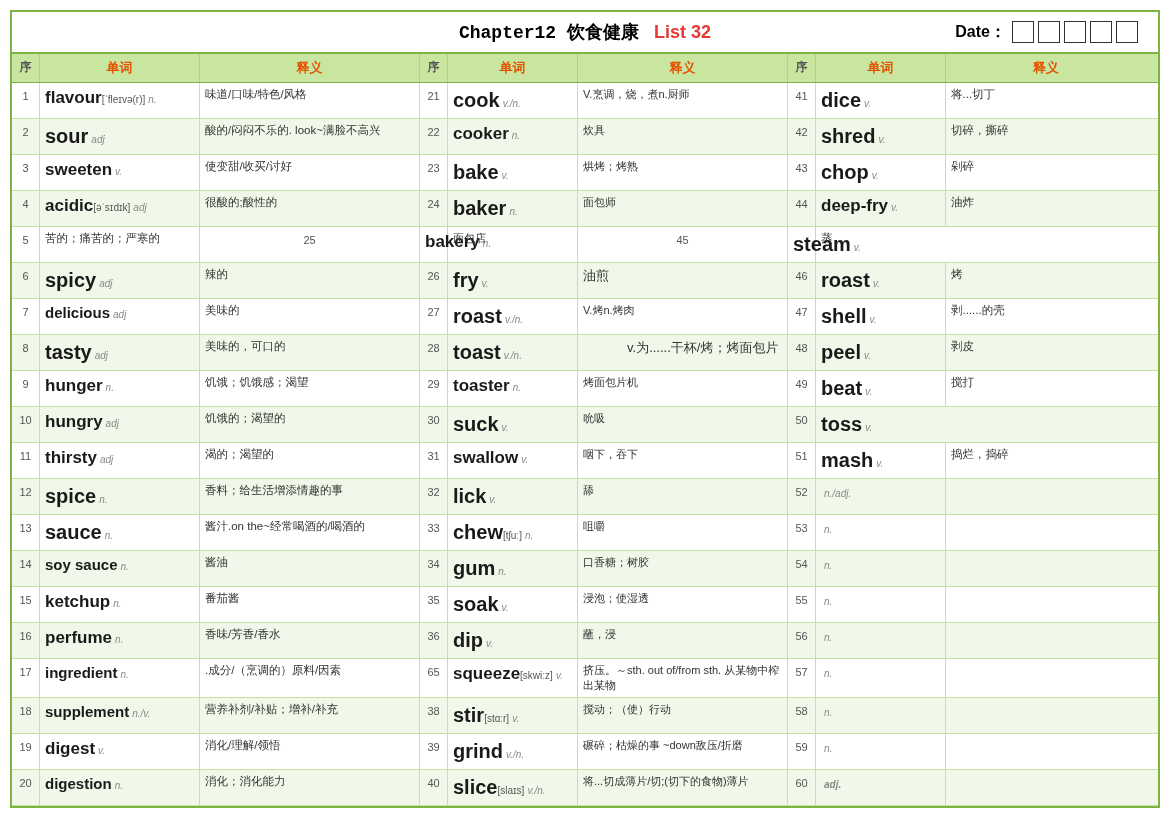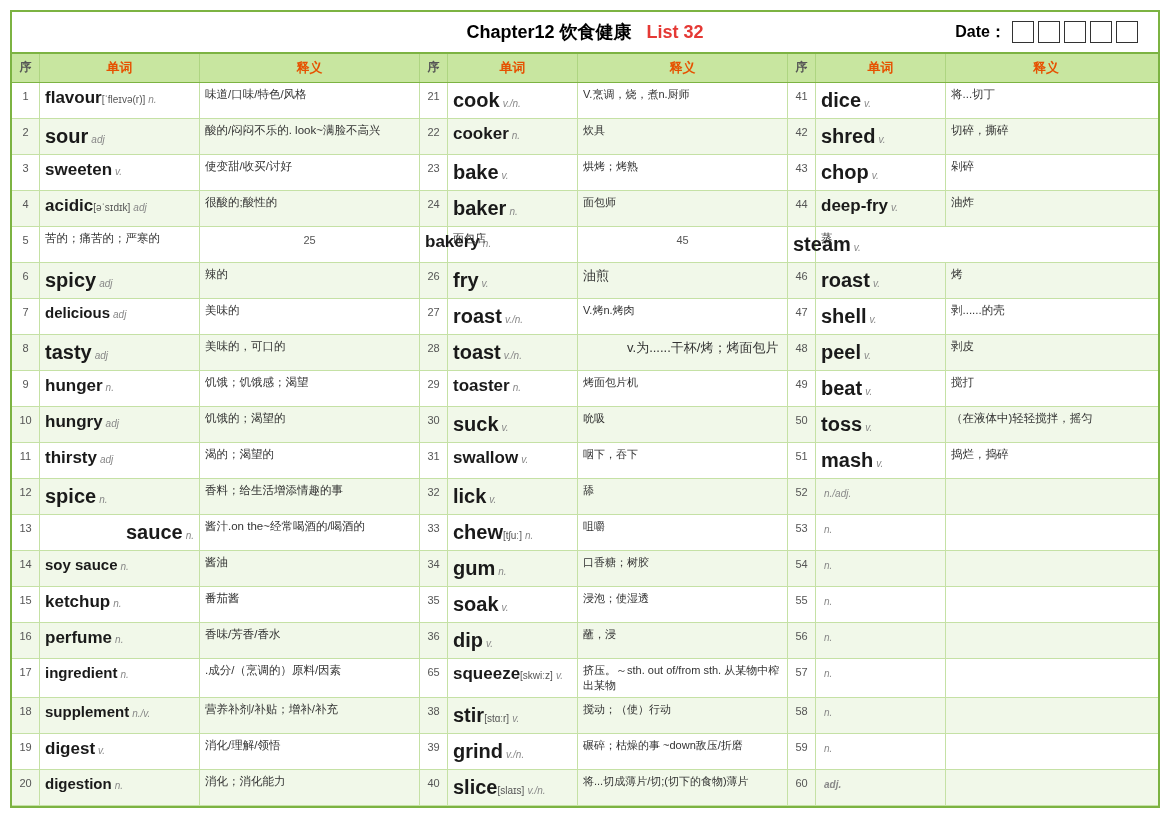--- a/index.html
+++ b/index.html
@@ -17,20 +17,21 @@
     .header {
       text-align: center;
       padding: 8px 0;
       font-size: 18px;
       font-weight: bold;
       border-bottom: 2px solid #7cb342;
       position: relative;
     }
     .header .chapter-title {
       display: inline;
+      font-family: Liberation Mono, monospace;
     }
     .header .list-label {
       color: #e53935;
       font-weight: bold;
     }
     .header .date-area {
       position: absolute;
       right: 20px;
       top: 50%;
       transform: translateY(-50%);
@@ -249,21 +250,20 @@
       </div>
       <div class="row">
         <div class="cell cell-num">10</div>
         <div class="cell cell-word" style="font-size: 17px;"><strong>hungry</strong><span class="pos" style="font-size:10px;font-weight:normal;color:#888;font-style:italic;margin-left:3px;">adj</span></div>
         <div class="cell cell-def">饥饿的；渴望的</div>
         <div class="cell cell-num">30</div>
         <div class="cell cell-word" style="font-size: 20px;"><strong>suck</strong><span class="pos" style="font-size:10px;font-weight:normal;color:#888;font-style:italic;margin-left:3px;">v.</span></div>
         <div class="cell cell-def" style="font-size: 11px;">吮吸</div>
         <div class="cell cell-num">50</div>
         <div class="cell cell-word" style="font-size: 20px;"><strong>toss</strong><span class="pos" style="font-size:10px;font-weight:normal;color:#888;font-style:italic;margin-left:3px;">v.</span></div>
-        <div class="cell cell-def">（在液体中)轻轻搅拌，摇匀</div>
       </div>
       <div class="row">
         <div class="cell cell-num">11</div>
         <div class="cell cell-word" style="font-size: 17px;"><strong>thirsty</strong><span class="pos" style="font-size:10px;font-weight:normal;color:#888;font-style:italic;margin-left:3px;">adj</span></div>
         <div class="cell cell-def">渴的；渴望的</div>
         <div class="cell cell-num">31</div>
         <div class="cell cell-word" style="font-size: 17px;"><strong>swallow</strong><span class="pos" style="font-size:10px;font-weight:normal;color:#888;font-style:italic;margin-left:3px;">v.</span></div>
         <div class="cell cell-def" style="font-size: 11px;">咽下，吞下</div>
         <div class="cell cell-num">51</div>
         <div class="cell cell-word" style="font-size: 20px;"><strong>mash</strong><span class="pos" style="font-size:10px;font-weight:normal;color:#888;font-style:italic;margin-left:3px;">v.</span></div>
@@ -275,21 +275,21 @@
         <div class="cell cell-def">香料；给生活增添情趣的事</div>
         <div class="cell cell-num">32</div>
         <div class="cell cell-word" style="font-size: 20px;"><strong>lick</strong><span class="pos" style="font-size:10px;font-weight:normal;color:#888;font-style:italic;margin-left:3px;">v.</span></div>
         <div class="cell cell-def" style="font-size: 11px;">舔</div>
         <div class="cell cell-num">52</div>
         <div class="cell cell-word" style=""><strong></strong><span class="pos" style="font-size:10px;font-weight:normal;color:#888;font-style:italic;margin-left:3px;">n./adj.</span></div>
         <div class="cell cell-def"></div>
       </div>
       <div class="row">
         <div class="cell cell-num">13</div>
-        <div class="cell cell-word" style="font-size: 20px; text-align: right;"><strong>sauce</strong><span class="pos" style="font-size:10px;font-weight:normal;color:#888;font-style:italic;margin-left:3px;">n.</span></div>
+        <div class="cell cell-word" style="font-size: 20px;"><strong>sauce</strong><span class="pos" style="font-size:10px;font-weight:normal;color:#888;font-style:italic;margin-left:3px;">n.</span></div>
         <div class="cell cell-def">酱汁.on the~经常喝酒的/喝酒的</div>
         <div class="cell cell-num">33</div>
         <div class="cell cell-word" style="font-size: 20px;"><strong>chew</strong><span class="phonetic" style="font-size:10px;font-weight:normal;color:#555;">[tʃuː]</span><span class="pos" style="font-size:10px;font-weight:normal;color:#888;font-style:italic;margin-left:3px;">n.</span></div>
         <div class="cell cell-def" style="font-size: 11px;">咀嚼</div>
         <div class="cell cell-num">53</div>
         <div class="cell cell-word" style=""><strong></strong><span class="pos" style="font-size:10px;font-weight:normal;color:#888;font-style:italic;margin-left:3px;">n.</span></div>
         <div class="cell cell-def"></div>
       </div>
       <div class="row">
         <div class="cell cell-num">14</div>

